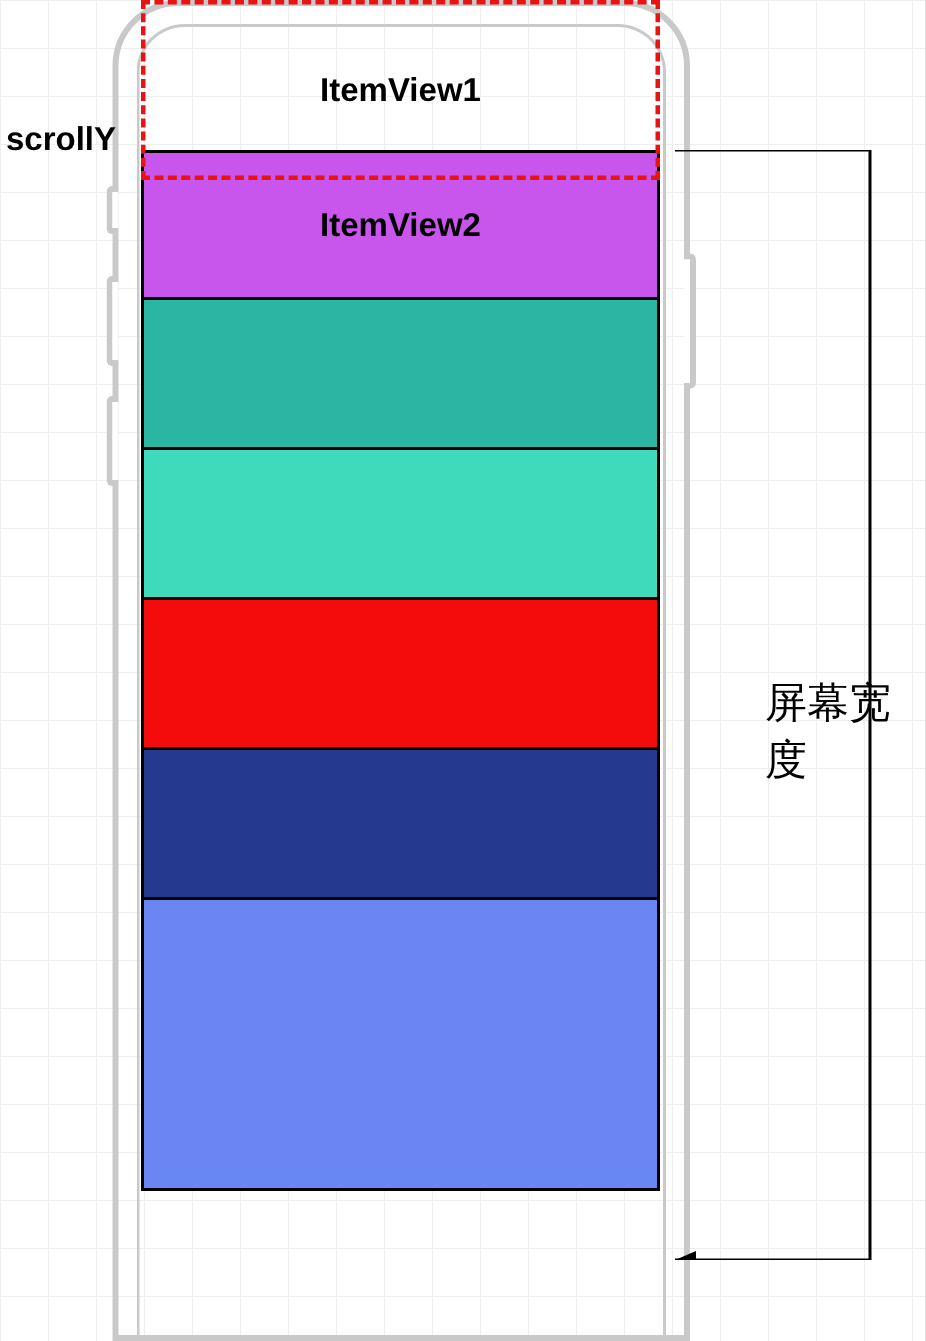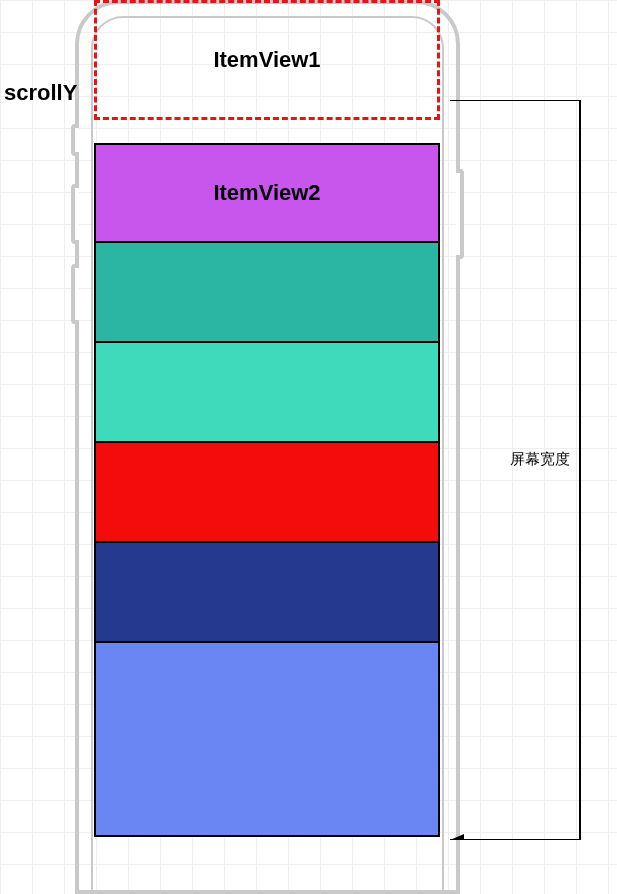--- a/index.html
+++ b/index.html
@@ -96,21 +96,21 @@
     left: 440px;
     top: 100px;
     width: 170px;
     height: 740px;
     z-index: 4;
   }
   .bracket-label {
     position: absolute;
     left: 510px;
     top: 450px;
-    font-size: 15px;
+    font-size: 28px;
     z-index: 5;
     writing-mode: horizontal-tb;
   }
 </style>
 </head>
 <body>
 
 <div class="grid-bg"></div>
 
 <div class="phone">
@@ -119,21 +119,21 @@
   <div class="side-btn btn-left-2"></div>
   <div class="side-btn btn-left-3"></div>
   <div class="side-btn btn-right"></div>
 </div>
 
 <div class="dashed-box">
   <span>ItemView1</span>
 </div>
 
 <div class="list" id="list">
-    <div class="item" style="background: rgb(201, 86, 236); height: 100px; margin-top: 43px;">
+    <div class="item" style="background: rgb(201, 86, 236); height: 100px;">
       <span>ItemView2</span>
     </div>
     <div class="item" style="background: rgb(43, 182, 163); height: 100px;"></div>
     <div class="item" style="background: rgb(63, 217, 188); height: 100px;"></div>
     <div class="item" style="background: rgb(244, 12, 12); height: 100px;"></div>
     <div class="item" style="background: rgb(37, 58, 143); height: 100px;"></div>
     <div class="item" style="background: rgb(106, 134, 242); height: 194px;"></div>
   </div>
 
 <div class="label-scrollY">scrollY</div>

